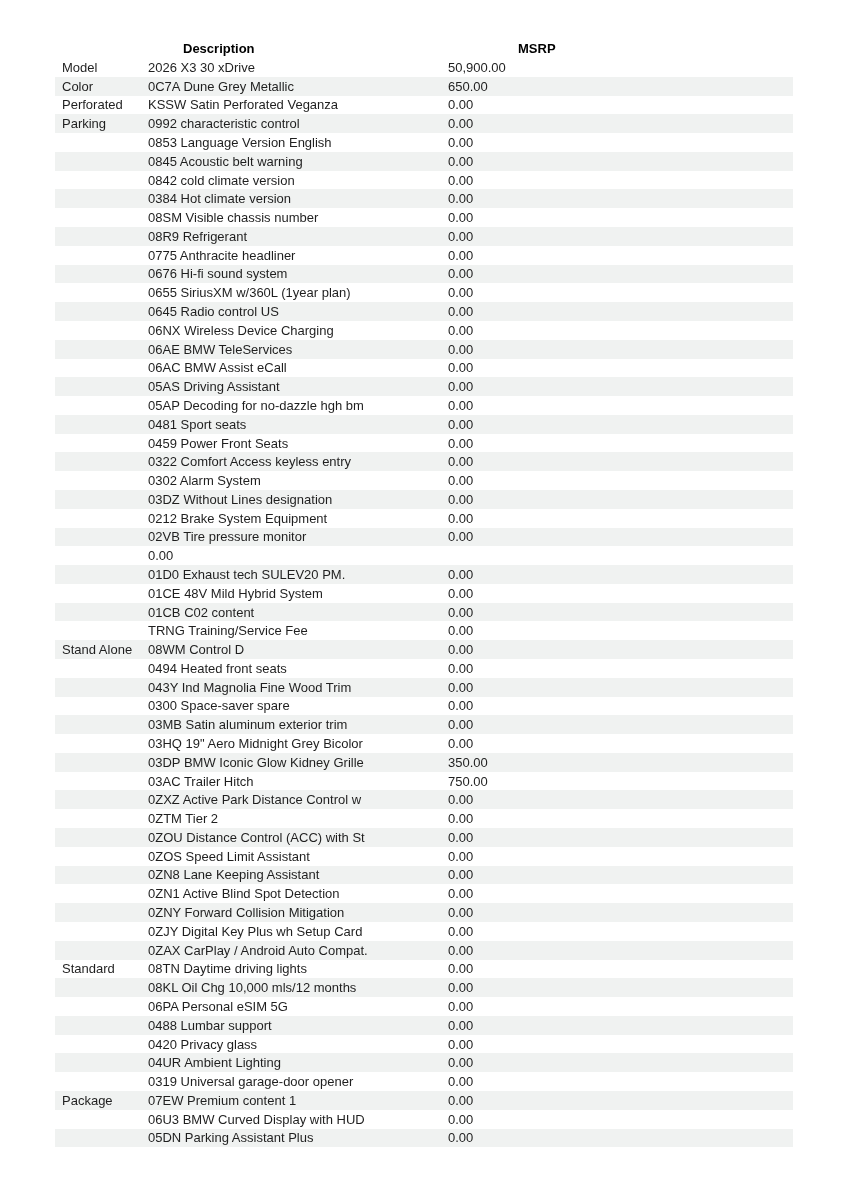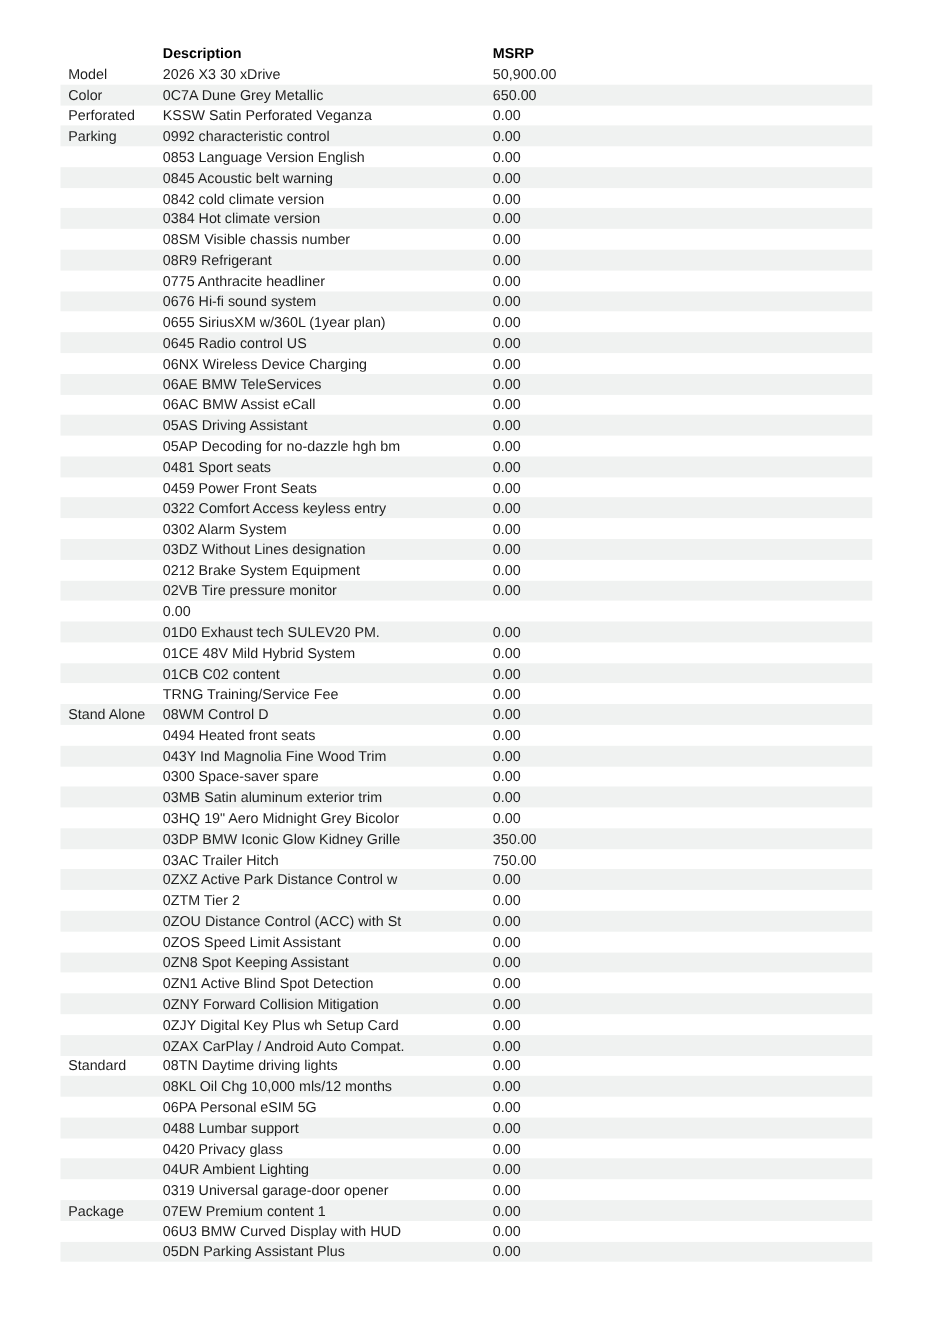--- a/index.html
+++ b/index.html
@@ -28,21 +28,21 @@
     top: 39px;
     width: 738px;
     font-size: 13px;
   }
   .trow {
     display: flex;
     align-items: center;
     height: 18.79px;
     background: transparent;
   }
-  .thead-row { height: 19px; }
+  .thead-row { height: 19px; gap: 35px; }
   
   .tbody .trow:nth-child(even) { background: var(--row-alt); }
   .cell { white-space: nowrap; overflow: hidden; }
   .cell.cat  { width: 93px;  padding-left: 7px; flex: 0 0 auto; }
   .cell.desc { width: 300px; flex: 0 0 auto; }
   .cell.msrp { width: 163px; flex: 0 0 auto; }
   .cell.gap  { flex: 1 1 auto; }
   .thead-row .cell { font-weight: bold; color: #000; }
 </style>
 </head>
@@ -311,21 +311,21 @@
     <div class="cell gap"></div>
   </div>
         <div class="trow">
     <div class="cell cat"></div>
     <div class="cell desc">0ZOS Speed Limit Assistant</div>
     <div class="cell msrp">0.00</div>
     <div class="cell gap"></div>
   </div>
         <div class="trow">
     <div class="cell cat"></div>
-    <div class="cell desc">0ZN8 Spot Keeping Assistant</div>
+    <div class="cell desc">0ZN8 Lane Keeping Assistant</div>
     <div class="cell msrp">0.00</div>
     <div class="cell gap"></div>
   </div>
         <div class="trow">
     <div class="cell cat"></div>
     <div class="cell desc">0ZN1 Active Blind Spot Detection</div>
     <div class="cell msrp">0.00</div>
     <div class="cell gap"></div>
   </div>
         <div class="trow">

